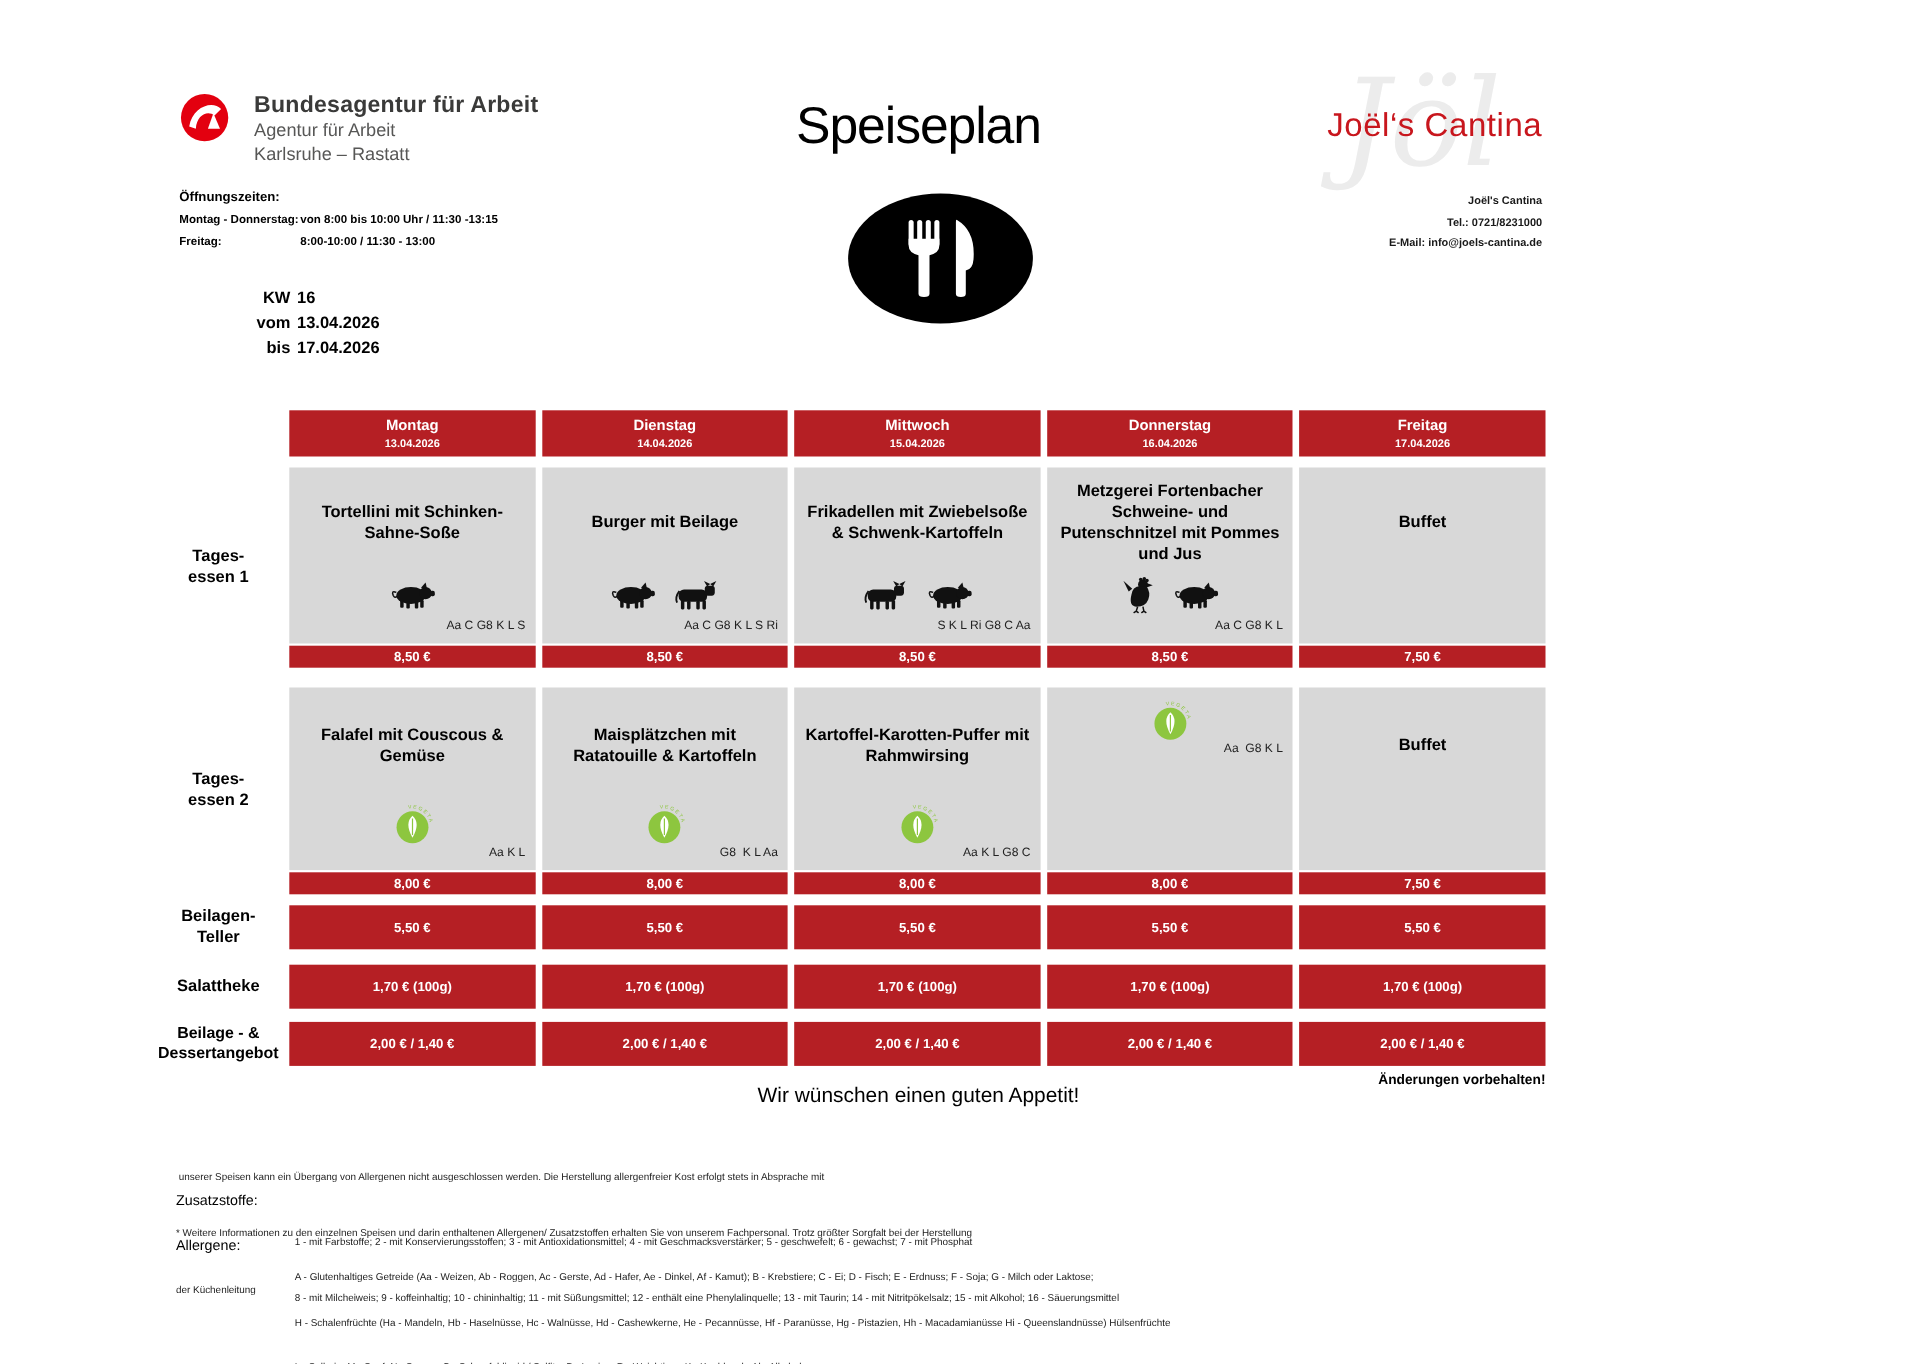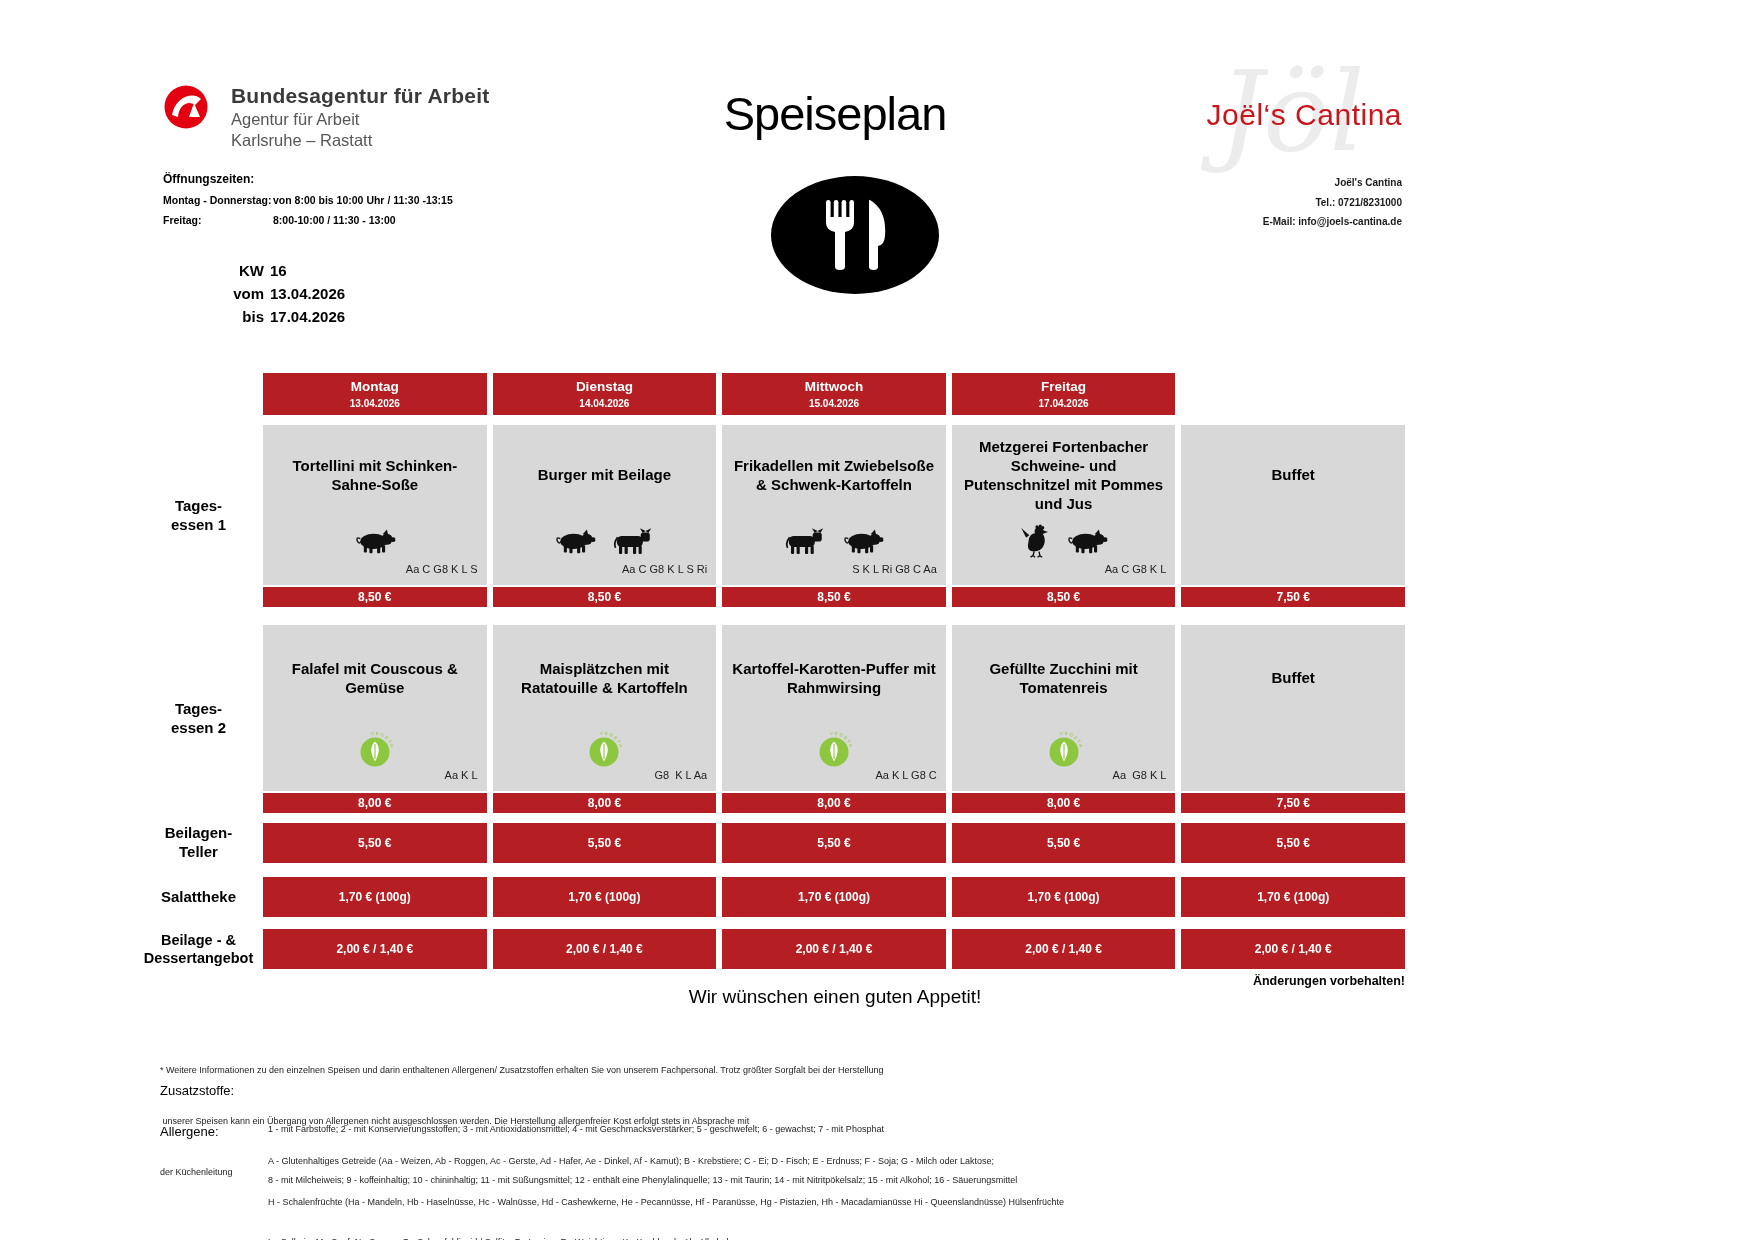--- a/index.html
+++ b/index.html
@@ -164,20 +164,24 @@
       </div>
       <div class="day-header">
         <div class="day-name">Dienstag</div>
         <div class="day-date">14.04.2026</div>
       </div>
       <div class="day-header">
         <div class="day-name">Mittwoch</div>
         <div class="day-date">15.04.2026</div>
       </div>
       <div class="day-header">
+        <div class="day-name">Donnerstag</div>
+        <div class="day-date">16.04.2026</div>
+      </div>
+      <div class="day-header">
         <div class="day-name">Freitag</div>
         <div class="day-date">17.04.2026</div>
       </div>
     </div>
 
     <div class="trow te1-row">
       <div class="rowlabel">
         <span>Tages-</span>
         <span>essen 1</span>
       </div>
@@ -416,23 +420,20 @@
       <path d="M23,18 l0,15" stroke="#8dc63f" stroke-width="1.1"></path>
     </svg>
   </span>
 </div>
           <div class="meal-allergens">Aa K L G8 C</div>
         </div>
         <div class="price-bar">8,00 €</div>
       </div>
       <div class="cellwrap">
         <div class="meal-cell">
-          <div class="meal-title-zone">
-              <div class="meal-title">Gefüllte Zucchini mit Tomatenreis</div>
-            </div>
           <div class="meal-icons">
   <span class="animal-icon">
     <svg width="46" height="42" viewBox="0 0 46 42">
       <defs>
                     <path id="veg-arc" d="M7,25 a16,16 0 1 1 32,0" fill="none"></path>
                   </defs>
       <text font-size="4.6" fill="#8dc63f" letter-spacing="1.4" font-family="Liberation Sans,sans-serif">
         <textPath href="#veg-arc" startOffset="42%">VEGETARISCH</textPath>
       </text>
       <circle cx="23" cy="26" r="14.5" fill="#8dc63f"></circle>
@@ -490,22 +491,22 @@
       <div class="price-bar">2,00 € / 1,40 €</div>
       <div class="price-bar">2,00 € / 1,40 €</div>
       <div class="price-bar">2,00 € / 1,40 €</div>
     </div>
   </div>
 
   <div class="changes-note">Änderungen vorbehalten!</div>
   <div class="appetit">Wir wünschen einen guten Appetit!</div>
 
   <div class="disclaimer">
+    <div> unserer Speisen kann ein Übergang von Allergenen nicht ausgeschlossen werden. Die Herstellung allergenfreier Kost erfolgt stets in Absprache mit</div>
     <div>* Weitere Informationen zu den einzelnen Speisen und darin enthaltenen Allergenen/ Zusatzstoffen erhalten Sie von unserem Fachpersonal. Trotz größter Sorgfalt bei der Herstellung</div>
-    <div> unserer Speisen kann ein Übergang von Allergenen nicht ausgeschlossen werden. Die Herstellung allergenfreier Kost erfolgt stets in Absprache mit</div>
     <div>der Küchenleitung</div>
   </div>
 
   <div class="zusatz-label">Zusatzstoffe:</div>
   <div class="zusatz-lines">
     <div>1 - mit Farbstoffe; 2 - mit Konservierungsstoffen; 3 - mit Antioxidationsmittel; 4 - mit Geschmacksverstärker; 5 - geschwefelt; 6 - gewachst; 7 - mit Phosphat</div>
     <div>8 - mit Milcheiweis; 9 - koffeinhaltig; 10 - chininhaltig; 11 - mit Süßungsmittel; 12 - enthält eine Phenylalinquelle; 13 - mit Taurin; 14 - mit Nitritpökelsalz; 15 - mit Alkohol; 16 - Säuerungsmittel</div>
   </div>
 
   <div class="allergene-label">Allergene:</div>

